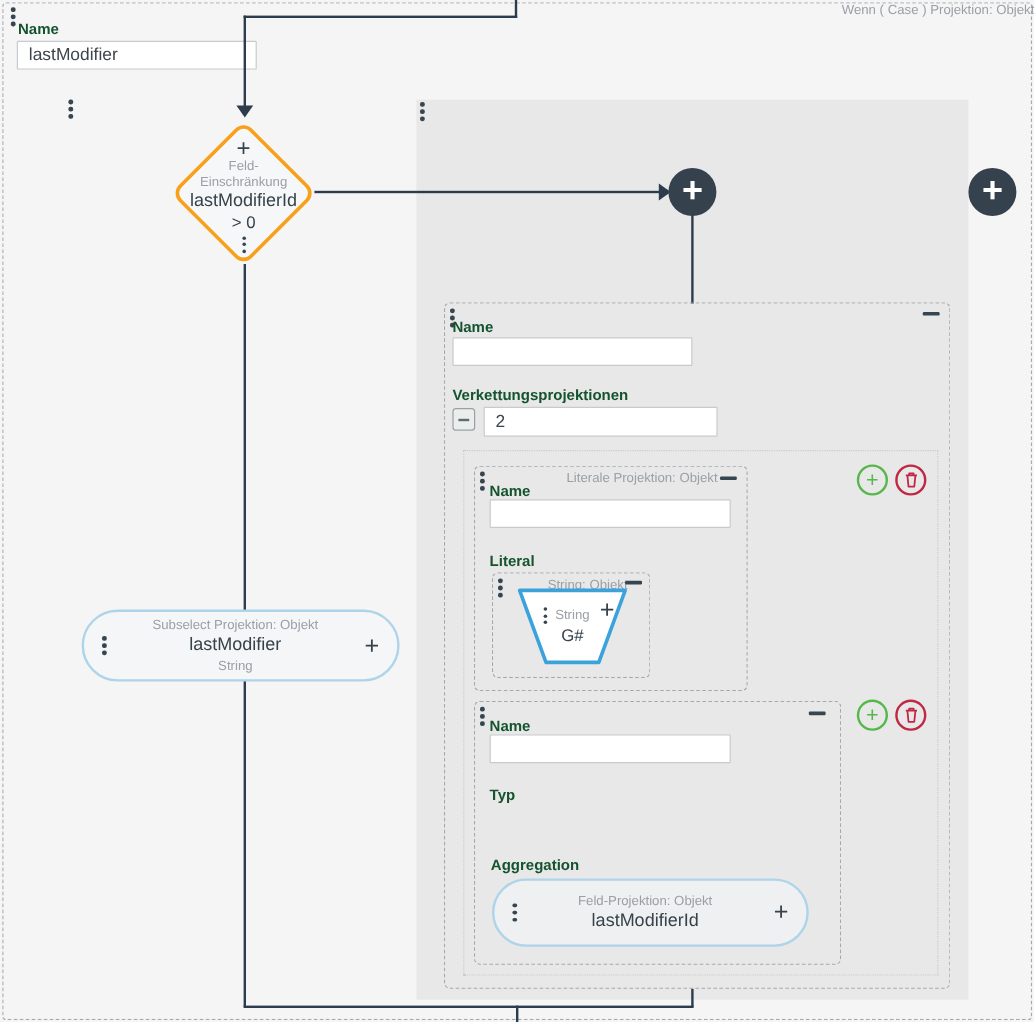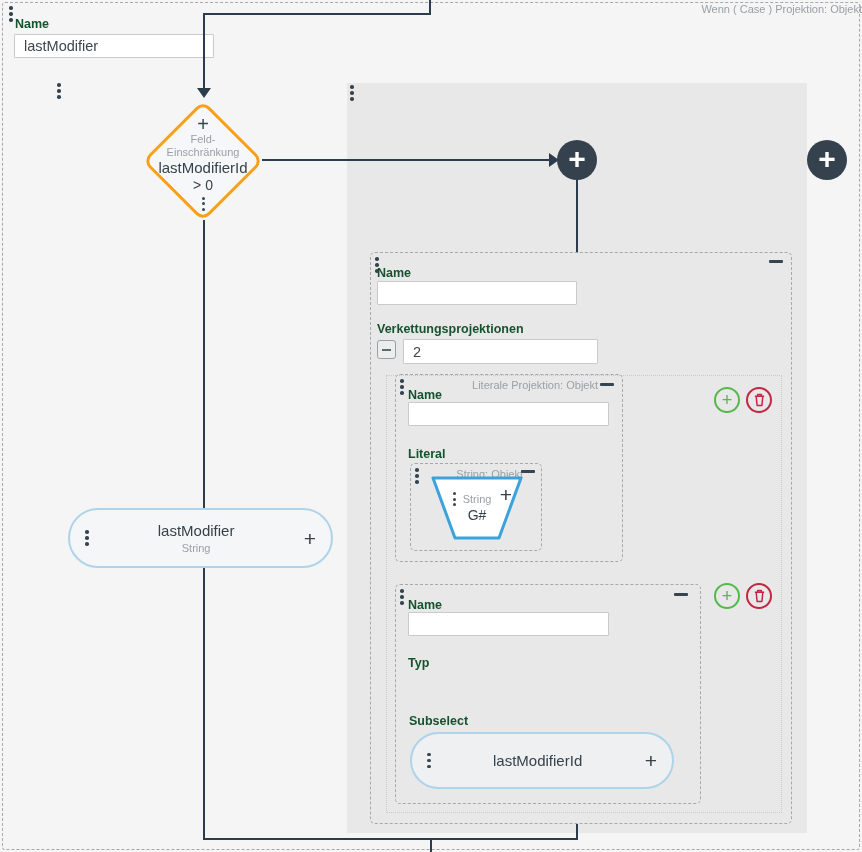--- a/index.html
+++ b/index.html
@@ -119,20 +119,21 @@
     <span>+</span>
   </div>
 
 <div class="pill" style="left:68px; top:508px; width:265px; height:60px; background:#f4f6f7;">
   <div class="kebab kb" style="position:static;">
       <i></i>
       <i></i>
       <i></i>
     </div>
   <div class="mid">
+    <div class="ntitle">Subselect Projektion: Objekt</div>
     <div class="nname">lastModifier</div>
     <div class="ntype">String</div>
   </div>
   <div class="plus">+</div>
 </div>
 
 <div class="dashed" style="left:370px; top:252px; width:422px; height:572px;">
   <div class="kebab" style="left:4px; top:4px;">
       <i></i>
       <i></i>
@@ -144,21 +145,21 @@
   <input class="tinput" style="left: 6px; top: 28px; width: 200px; height: 24px;" value="">
 
   <div class="glabel" style="left:6px; top:69px;">Verkettungsprojektionen</div>
   <div class="sqbtn" style="left:6px; top:87px;">
       <i></i>
     </div>
   <input class="tinput" style="left: 32px; top: 86px; width: 195px; height: 25px;" value="2">
 
   <div class="dotted" style="left:15px; top:122px; width:396px; height:438px;"></div>
 
-  <div class="dashed" style="left:24px; top:121px; width:228px; height:188px;">
+  <div class="dashed" style="left:24px; top:135px; width:228px; height:188px;">
     <div class="kebab" style="left:4px; top:4px;">
         <i></i>
         <i></i>
         <i></i>
       </div>
     <div class="panel-title">Literale Projektion: Objekt</div>
     <div class="minusbar" style="right:8px; top:8px;"></div>
 
     <div class="glabel" style="left:12px; top:13px;">Name</div>
     <input class="tinput" style="left: 12px; top: 27px; width: 201px; height: 24px;" value="">
@@ -205,28 +206,29 @@
         <i></i>
         <i></i>
       </div>
     <div class="minusbar" style="right:12px; top:8px;"></div>
 
     <div class="glabel" style="left:12px; top:13px;">Name</div>
     <input class="tinput" style="left: 12px; top: 27px; width: 201px; height: 24px;" value="">
 
     <div class="glabel" style="left:12px; top:71px;">Typ</div>
 
-    <div class="glabel" style="left:13px; top:129px;">Subselect</div>
+    <div class="glabel" style="left:13px; top:129px;">Aggregation</div>
     <div class="pill" style="left:14px; top:147px; width:264px; height:57px; background:#eef0f1;">
       <div class="kebab kb" style="position:static;">
           <i></i>
           <i></i>
           <i></i>
         </div>
       <div class="mid">
+        <div class="ntitle">Feld-Projektion: Objekt</div>
         <div class="nname">lastModifierId</div>
       </div>
       <div class="plus">+</div>
     </div>
   </div>
 
   <div class="icirc add" style="left:343px; top:330px;">
       <span>+</span>
     </div>
   <div class="icirc del" style="left:375px; top:330px;">

